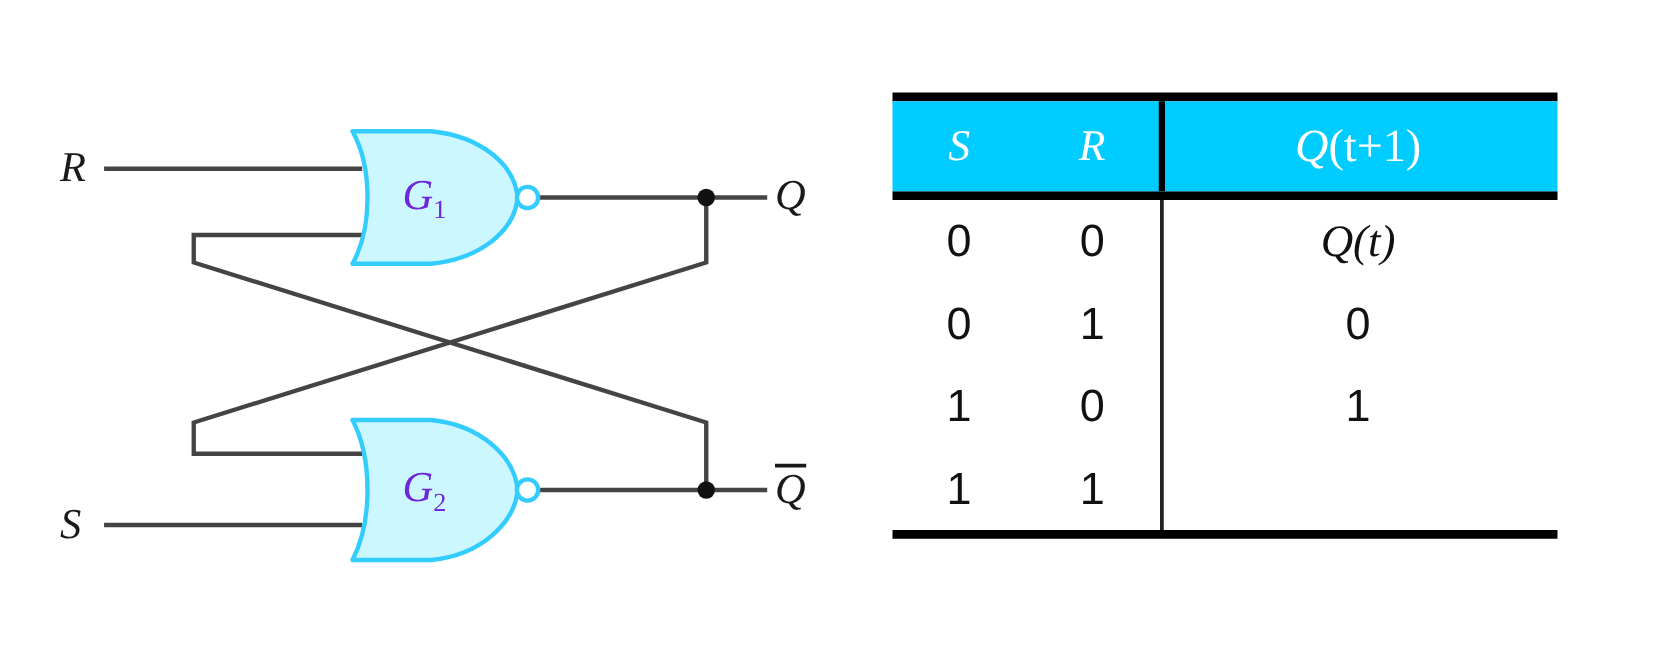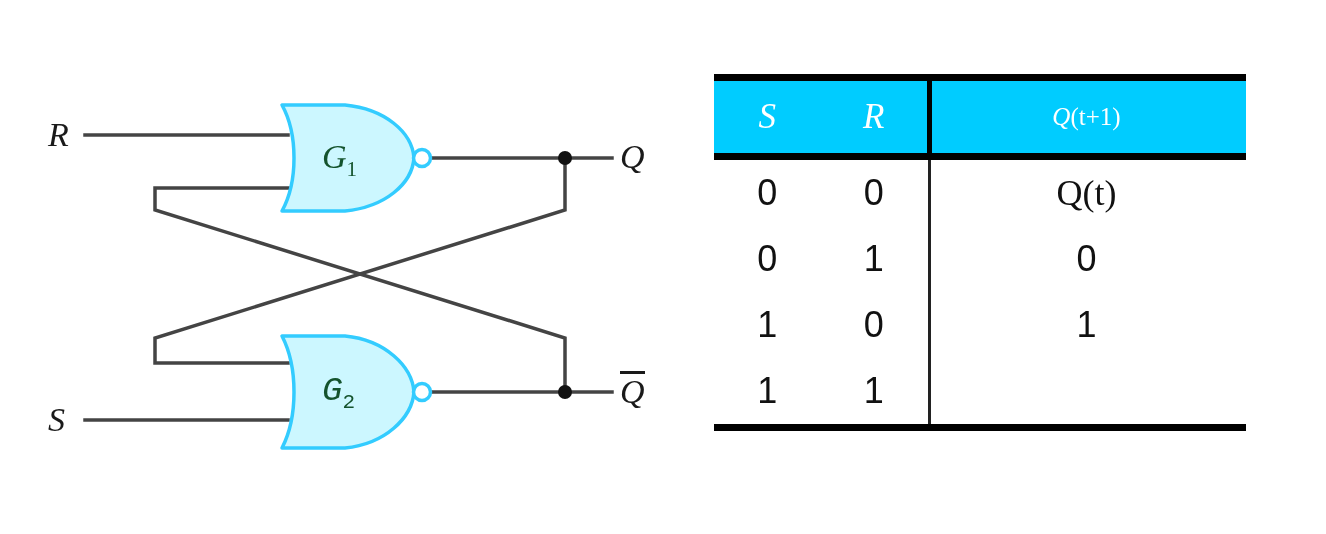--- a/index.html
+++ b/index.html
@@ -30,21 +30,21 @@
     white-space: nowrap;
     line-height: 1;
   }
   .lbl-io {
     font-size: 34px;
   }
   .gate-lbl {
     position: absolute;
     font-family: "Liberation Serif", serif;
     font-style: italic;
-    color: #14532d;
+    color: #6d28d9;
     font-size: 34px;
     white-space: nowrap;
     line-height: 1;
   }
   .gate-lbl sub {
     font-size: 21px;
     font-style: normal;
   }
   .overline {
     display: inline-block;
@@ -88,21 +88,21 @@
     color: #ffffff;
     font-family: "Liberation Serif", serif;
     font-style: italic;
     font-size: 35px;
     width: 50%;
     text-align: center;
   }
   .hdr-right .q-next {
     color: #ffffff;
     font-family: "Liberation Serif", serif;
-    font-size: 25px;
+    font-size: 37px;
     white-space: nowrap;
   }
   .hdr-right .q-next .it { font-style: italic; }
 
   .tbl-body {
     position: relative;
     background: #ffffff;
   }
   .tbl-row {
     display: flex;
@@ -125,20 +125,21 @@
     display: flex;
     align-items: center;
     justify-content: center;
     font-family: "Liberation Sans", sans-serif;
     font-size: 36px;
     color: #111111;
     white-space: nowrap;
   }
   .cell-right .it {
     font-family: "Liberation Serif", serif;
+    font-style: italic;
   }
   .vdiv-head {
     position: absolute;
     left: 213px;
     top: 0;
     width: 5px;
     height: 100%;
     background: #000000;
   }
   .vdiv-body {
@@ -198,21 +199,21 @@
                C 298 417 298 367 282 336 Z" fill="#CCF7FF" stroke="#33CCFF" stroke-width="3.5" stroke-linejoin="round"></path>
       <circle cx="422" cy="392" r="8.5" fill="#ffffff" stroke="#33CCFF" stroke-width="3.5"></circle>
     </g>
   </svg>
 
   <div class="lbl lbl-io" style="left:48px; top:118px;">R</div>
   <div class="lbl lbl-io" style="left:48px; top:403px;">S</div>
 
   <div class="gate-lbl" style="left:322px; top:140px;"><span>G</span><sub>1</sub></div>
 
-  <div class="gate-lbl" style="left:322px; top:374px;font-family:Liberation Mono, monospace;"><span>G</span><sub>2</sub></div>
+  <div class="gate-lbl" style="left:322px; top:374px;"><span>G</span><sub>2</sub></div>
 
   <div class="lbl lbl-io" style="left:620px; top:140px;">Q</div>
 
   <div class="lbl lbl-io" style="left:620px; top:371px;"><span class="overline">Q</span></div>
 
   <div id="truth-table">
 
     <div class="rule-top"></div>
 
     <div class="hdr-band">

